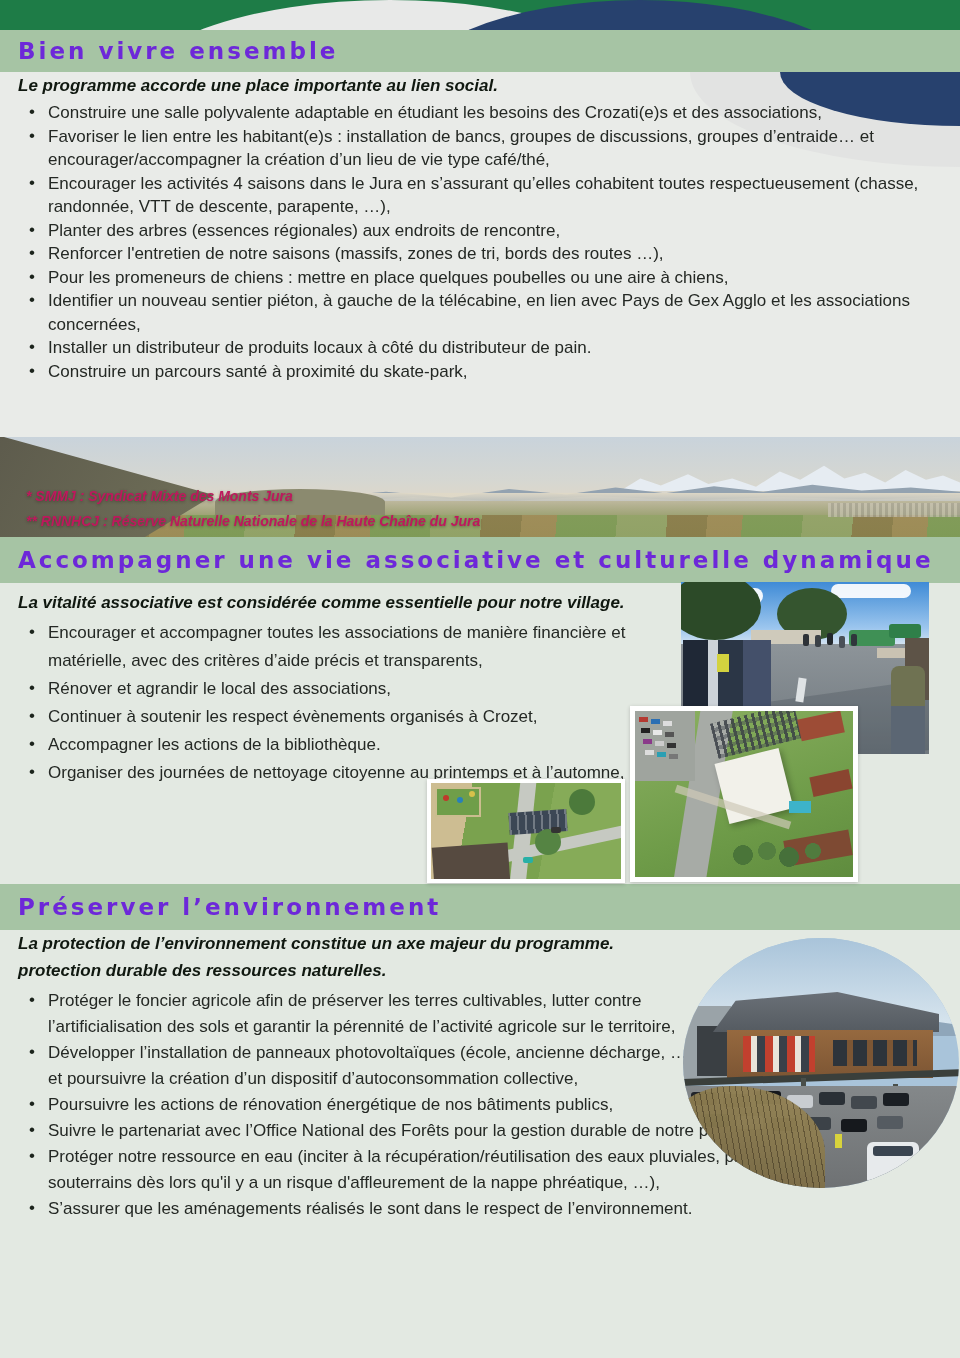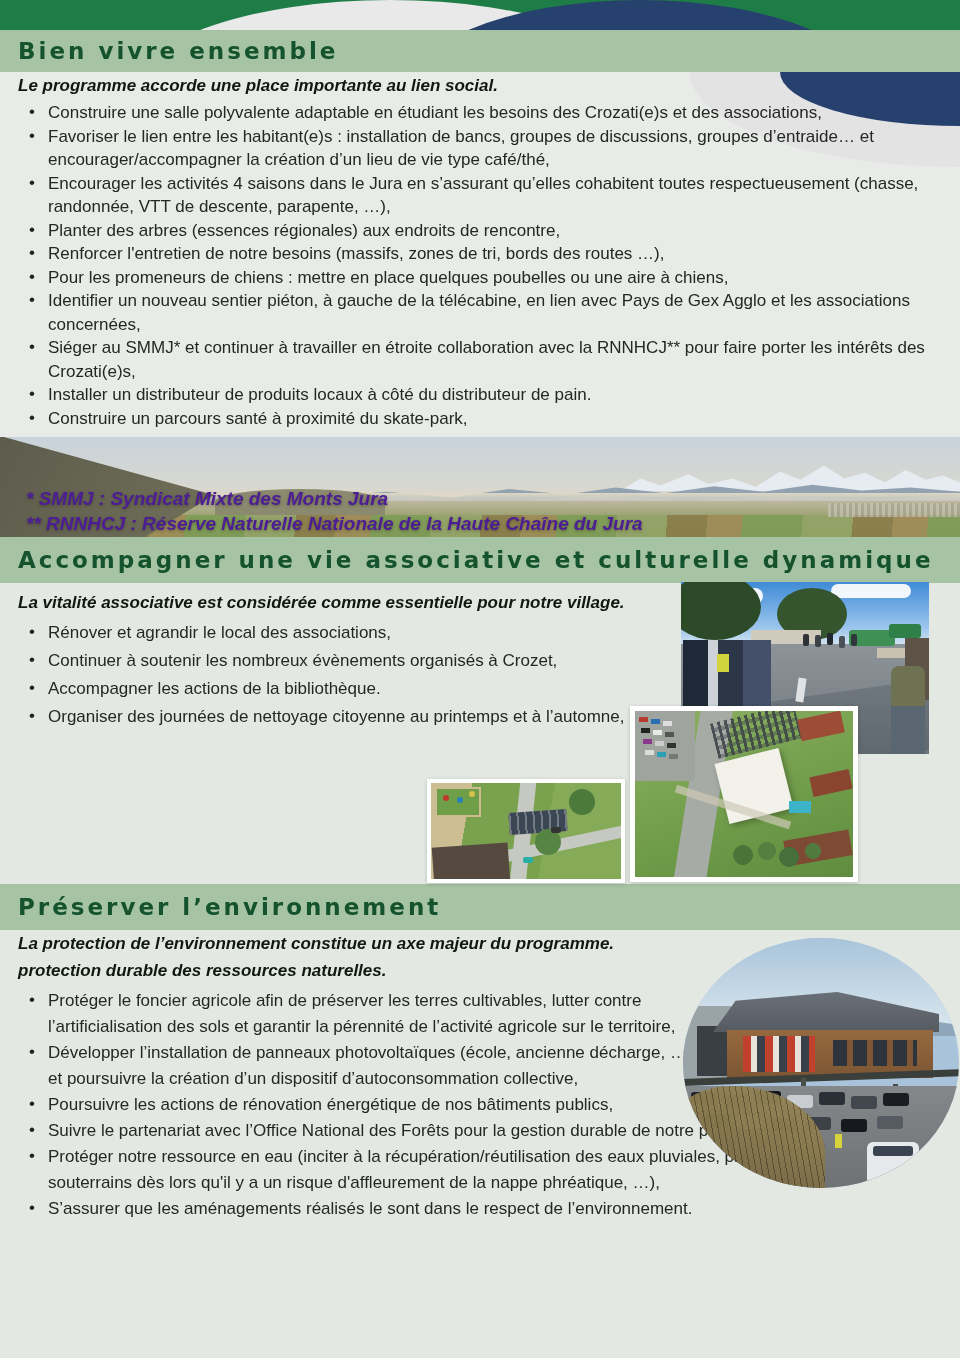--- a/index.html
+++ b/index.html
@@ -8,21 +8,21 @@
   .abs{position:absolute;}
 
   
   #deco{left:0;top:0;width:960px;height:30px;background:#1e7c47;overflow:hidden;}
   .deco-gray{position:absolute;left:130px;top:0;width:520px;height:190px;border-radius:50%;background:#e8e9e8;}
   .deco-navy{position:absolute;left:400px;top:0;width:480px;height:200px;border-radius:50%;background:#27416e;}
 
   
   .band{left:0;width:960px;background:#a6c4a4;overflow:hidden;}
   .band h2{margin:0;padding:0 0 0 18px;font-family:"DejaVu Sans","Liberation Sans",sans-serif;
-           font-weight:700;color:#14532d;font-size:23px;letter-spacing:3px;white-space:nowrap;}
+           font-weight:700;color:#6d28d9;font-size:23px;letter-spacing:3px;white-space:nowrap;}
   #band1{top:30px;height:42px;} #band1 h2{line-height:42px;}
   #band2{top:537px;height:46px;} #band2 h2{line-height:46px;}
   #band3{top:884px;height:46px;} #band3 h2{line-height:46px;}
 
   
   .sec{left:0;width:960px;}
   #sec1{top:72px;height:365px;background:#e9ebe8;}
   #sec2{top:583px;height:301px;background:#e3e9e2;}
   #sec3{top:930px;height:428px;background:#e3e9e2;}
 
@@ -59,21 +59,21 @@
   .pan-valley{position:absolute;left:0;top:64px;width:960px;height:36px;
     background:linear-gradient(180deg,#bdb89d,#9aa070 45%,#87985f);}
   .pan-fields{position:absolute;left:0;bottom:0;width:960px;height:22px;opacity:.85;
     background:repeating-linear-gradient(95deg,#7d9b55 0 60px,#93a468 60px 110px,#8a7a48 110px 150px,#a08a55 150px 185px);}
   .pan-city{position:absolute;left:828px;top:66px;width:132px;height:14px;opacity:.7;
     background:repeating-linear-gradient(90deg,#c9c4b4 0 3px,#a8a496 3px 6px);}
   .pan-hill{position:absolute;left:-20px;top:0;width:300px;height:100px;
     background:linear-gradient(120deg,#5c5a4c,#6b6a55 60%,#77755c);
     clip-path:polygon(0 0,8% 0,78% 58%,55% 100%,0 100%);}
   .pan-foothill{position:absolute;left:215px;top:52px;width:170px;height:26px;border-radius:50% 50% 0 0;background:#8b8a6f;}
-  .pan-note{position:absolute;left:26px;font-size:19px;font-style:italic;font-weight:600;color:#4c1d95;
+  .pan-note{position:absolute;left:26px;font-size:14px;font-style:italic;font-weight:600;color:#be185d;
     text-shadow:0 1px 3px rgba(40,40,20,.45);white-space:nowrap;text-align:center;}
   #pan-note1{top:51px;} #pan-note2{top:76px;}
 
   
   #photoA{left:681px;top:582px;width:248px;height:172px;overflow:hidden;background:#7d858a;z-index:4;}
   .pa-sky{position:absolute;left:0;top:0;width:100%;height:64px;background:linear-gradient(180deg,#3f8bd6,#9cc6ee 72%,#d8e6f2);}
   .pa-cloud{position:absolute;background:#fff;border-radius:12px;opacity:.92;}
   .pa-treeL{position:absolute;left:-12px;top:-8px;width:92px;height:66px;border-radius:50%;background:#2c4a28;}
   .pa-treeC{position:absolute;left:96px;top:6px;width:70px;height:52px;border-radius:50%;background:#35552f;}
   .pa-houses{position:absolute;left:70px;top:48px;width:70px;height:16px;background:#cfcabb;}
@@ -183,24 +183,23 @@
 
   <div id="sec1" class="abs sec">
     <div class="gray-wedge"></div>
     <div class="navy-wedge"></div>
     <p class="intro">Le programme accorde une place importante au lien social.</p>
     <ul class="blist">
       <li>Construire une salle polyvalente adaptable en étudiant les besoins des Crozati(e)s et des associations,</li>
       <li>Favoriser le lien entre les habitant(e)s : installation de bancs, groupes de discussions, groupes d’entraide… et encourager/accompagner la création d’un lieu de vie type café/thé,</li>
       <li>Encourager les activités 4 saisons dans le Jura en s’assurant qu’elles cohabitent toutes respectueusement (chasse, randonnée, VTT de descente, parapente, …),</li>
       <li>Planter des arbres (essences régionales) aux endroits de rencontre,</li>
-      <li>Renforcer l'entretien de notre besoins (massifs, zones de tri, bords des routes …),</li>
+      <li>Renforcer l'entretien de notre saisons (massifs, zones de tri, bords des routes …),</li>
       <li>Pour les promeneurs de chiens : mettre en place quelques poubelles ou une aire à chiens,</li>
       <li>Identifier un nouveau sentier piéton, à gauche de la télécabine, en lien avec Pays de Gex Agglo et les associations concernées,</li>
-      <li>Siéger au SMMJ* et continuer à travailler en étroite collaboration avec la RNNHCJ** pour faire porter les intérêts des Crozati(e)s,</li>
       <li>Installer un distributeur de produits locaux à côté du distributeur de pain.</li>
       <li>Construire un parcours santé à proximité du skate-park,</li>
     </ul>
   </div>
 
   <div id="panorama" class="abs">
     <div class="pan-sky"></div>
     <div class="pan-alps"></div>
     <div class="pan-ridge"></div>
     <div class="pan-ridge2"></div>
@@ -214,22 +213,23 @@
     <div id="pan-note2" class="pan-note">** RNNHCJ : Réserve Naturelle Nationale de la Haute Chaîne du Jura</div>
   </div>
 
   <div id="band2" class="abs band">
     <h2>Accompagner une vie associative et culturelle dynamique</h2>
   </div>
 
   <div id="sec2" class="abs sec">
     <p class="intro">La vitalité associative est considérée comme essentielle pour notre village.</p>
     <ul class="blist">
+      <li>Encourager et accompagner toutes les associations de manière financière et matérielle, avec des critères d’aide précis et transparents,</li>
       <li>Rénover et agrandir le local des associations,</li>
-      <li>Continuer à soutenir les nombreux évènements organisés à Crozet,</li>
+      <li>Continuer à soutenir les respect évènements organisés à Crozet,</li>
       <li>Accompagner les actions de la bibliothèque.</li>
       <li>Organiser des journées de nettoyage citoyenne au printemps et à l’automne,</li>
     </ul>
   </div>
 
   <div id="band3" class="abs band">
     <h2>Préserver l’environnement</h2>
   </div>
 
   <div id="sec3" class="abs sec">

